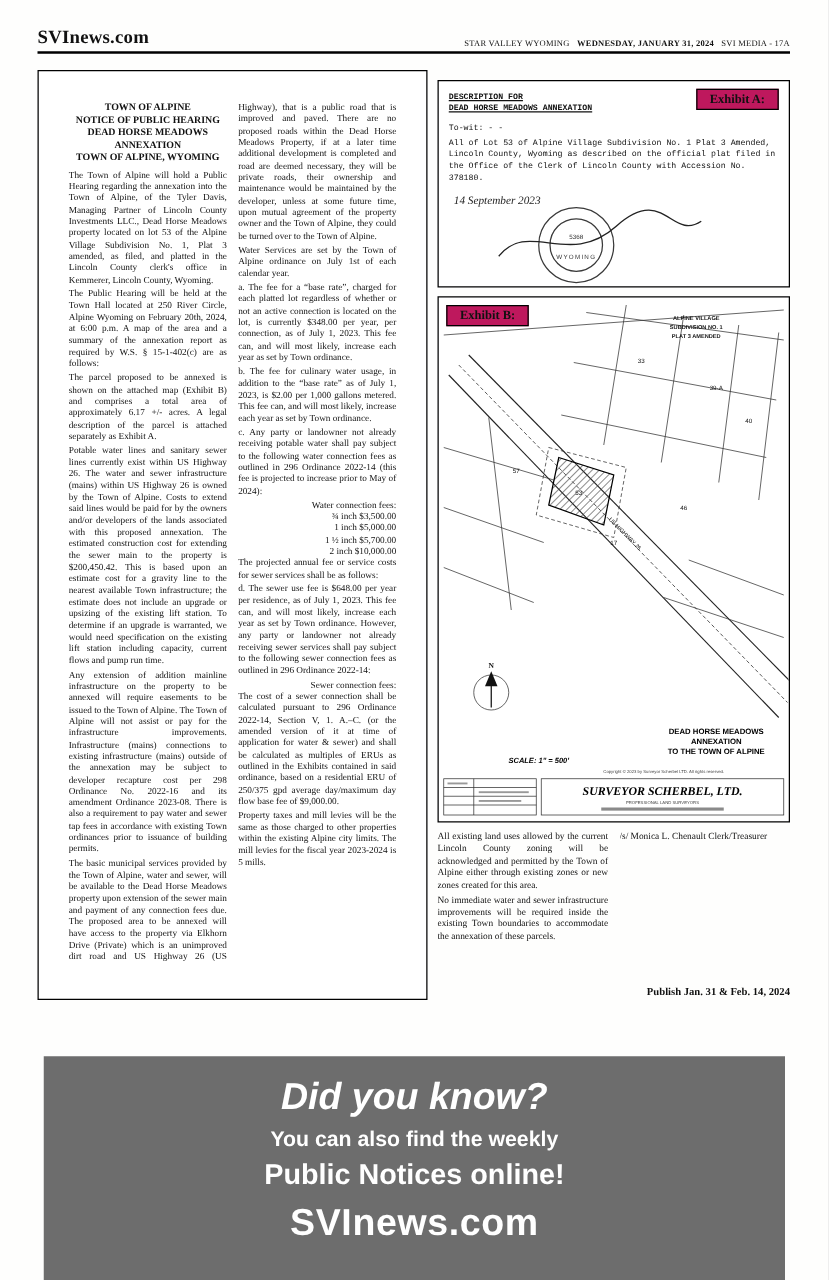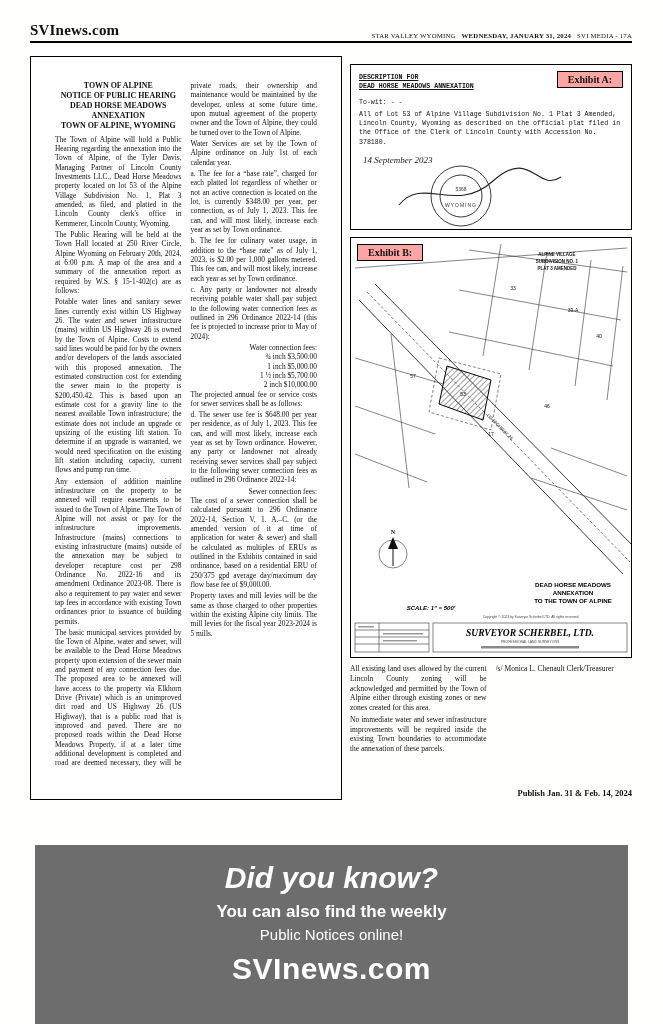--- a/index.html
+++ b/index.html
@@ -14,21 +14,21 @@
 
   
   .notice-box{position:absolute;left:30px;top:56px;width:312px;height:744px;border:1px solid #000;box-sizing:border-box;padding:24px;overflow:hidden;background:#fff;}
   .cols{column-count:2;column-gap:9px;column-fill:auto;height:100%;}
   .para{font-size:7.4px;line-height:1.26;text-align:justify;margin:0 0 2px;}
   .title{margin-bottom:4px;}
   .title .para{text-align:center;font-weight:bold;font-size:7.9px;margin:0;}
   .bodytext .para.line{text-align:right;margin:0;}
 
   
-  .exh-label{position:absolute;z-index:3;border:1.5px solid #000;padding:2px 10px;font-weight:bold;font-size:10px;background:#fca5a5;}
+  .exh-label{position:absolute;z-index:3;border:1.5px solid #000;padding:2px 10px;font-weight:bold;font-size:10px;background:#be185d;}
   .exhibit-a{position:absolute;left:350px;top:64px;width:282px;height:166px;border:1px solid #000;box-sizing:border-box;overflow:hidden;background:#fff;}
   .exh-label-a{top:6px;right:8px;}
   .exh-a-heading{position:absolute;left:8px;top:8px;font-family:"Liberation Mono",monospace;font-size:6.6px;line-height:1.4;font-weight:bold;text-decoration:underline;}
   .exh-a-towit{position:absolute;left:8px;top:34px;font-family:"Liberation Mono",monospace;font-size:6.6px;}
   .exh-a-body{position:absolute;left:8px;top:45px;width:264px;font-family:"Liberation Mono",monospace;font-size:6.6px;line-height:1.4;}
   .seal-area{position:absolute;left:10px;top:84px;width:210px;height:80px;}
   .seal-ring{fill:none;stroke:#3a3a3a;stroke-width:1;}
   .seal-num,.seal-state{font-family:"Liberation Sans",sans-serif;font-size:5px;text-anchor:middle;fill:#333;}
   .seal-state{letter-spacing:1px;}
   .seal-date{font-family:"Liberation Serif",serif;font-style:italic;font-size:9px;fill:#222;}
@@ -52,21 +52,21 @@
   
   .closing{position:absolute;left:350px;top:664px;width:282px;display:flex;gap:9px;}
   .bcol{flex:1;overflow:hidden;}
   .bcol .para{font-size:7.5px;line-height:1.3;}
   .publish{position:absolute;left:350px;top:788px;width:282px;text-align:right;font-weight:bold;font-size:8.5px;}
 
   
   .promo{position:absolute;left:35px;top:845px;width:593px;height:210px;background:#6d6d6d;color:#fff;text-align:center;font-family:"Liberation Sans",sans-serif;}
   .promo1{padding-top:16px;font-size:30px;font-weight:bold;font-style:italic;}
   .promo2{margin-top:7px;font-size:17px;font-weight:bold;}
-  .promo3{margin-top:4px;font-size:15px;font-weight:normal;}
+  .promo3{margin-top:4px;font-size:23px;font-weight:bold;}
   .promo4{margin-top:9px;font-size:30px;font-weight:bold;letter-spacing:.5px;}
 </style>
 </head>
 <body>
 
 <div class="page">
 
   <header class="masthead">
     <div class="brand">SVInews.com</div>
     <div class="folio">
@@ -81,20 +81,21 @@
       <div class="title">
           <p class="para">TOWN OF ALPINE</p>
           <p class="para">NOTICE OF PUBLIC HEARING</p>
           <p class="para">DEAD HORSE MEADOWS</p>
           <p class="para">ANNEXATION</p>
           <p class="para">TOWN OF ALPINE, WYOMING</p>
         </div>
       <div class="bodytext">
           <p class="para">The Town of Alpine will hold a Public Hearing regarding the annexation into the Town of Alpine, of the Tyler Davis, Managing Partner of Lincoln County Investments LLC., Dead Horse Meadows property located on lot 53 of the Alpine Village Subdivision No. 1, Plat 3 amended, as filed, and platted in the Lincoln County clerk's office in Kemmerer, Lincoln County, Wyoming.</p>
           <p class="para">The Public Hearing will be held at the Town Hall located at 250 River Circle, Alpine Wyoming on February 20th, 2024, at 6:00 p.m. A map of the area and a summary of the annexation report as required by W.S. § 15-1-402(c) are as follows:</p>
+          <p class="para">The parcel proposed to be annexed is shown on the attached map (Exhibit B) and comprises a total area of approximately 6.17 +/- acres. A legal description of the parcel is attached separately as Exhibit A.</p>
           <p class="para">Potable water lines and sanitary sewer lines currently exist within US Highway 26. The water and sewer infrastructure (mains) within US Highway 26 is owned by the Town of Alpine. Costs to extend said lines would be paid for by the owners and/or developers of the lands associated with this proposed annexation. The estimated construction cost for extending the sewer main to the property is $200,450.42. This is based upon an estimate cost for a gravity line to the nearest available Town infrastructure; the estimate does not include an upgrade or upsizing of the existing lift station. To determine if an upgrade is warranted, we would need specification on the existing lift station including capacity, current flows and pump run time.</p>
           <p class="para">Any extension of addition mainline infrastructure on the property to be annexed will require easements to be issued to the Town of Alpine. The Town of Alpine will not assist or pay for the infrastructure improvements. Infrastructure (mains) connections to existing infrastructure (mains) outside of the annexation may be subject to developer recapture cost per 298 Ordinance No. 2022-16 and its amendment Ordinance 2023-08. There is also a requirement to pay water and sewer tap fees in accordance with existing Town ordinances prior to issuance of building permits.</p>
           <p class="para">The basic municipal services provided by the Town of Alpine, water and sewer, will be available to the Dead Horse Meadows property upon extension of the sewer main and payment of any connection fees due. The proposed area to be annexed will have access to the property via Elkhorn Drive (Private) which is an unimproved dirt road and US Highway 26 (US Highway), that is a public road that is improved and paved. There are no proposed roads within the Dead Horse Meadows Property, if at a later time additional development is completed and road are deemed necessary, they will be private roads, their ownership and maintenance would be maintained by the developer, unless at some future time, upon mutual agreement of the property owner and the Town of Alpine, they could be turned over to the Town of Alpine.</p>
           <p class="para">Water Services are set by the Town of Alpine ordinance on July 1st of each calendar year.</p>
           <p class="para">a. The fee for a “base rate”, charged for each platted lot regardless of whether or not an active connection is located on the lot, is currently $348.00 per year, per connection, as of July 1, 2023. This fee can, and will most likely, increase each year as set by Town ordinance.</p>
           <p class="para">b. The fee for culinary water usage, in addition to the “base rate” as of July 1, 2023, is $2.00 per 1,000 gallons metered. This fee can, and will most likely, increase each year as set by Town ordinance.</p>
           <p class="para">c. Any party or landowner not already receiving potable water shall pay subject to the following water connection fees as outlined in 296 Ordinance 2022-14 (this fee is projected to increase prior to May of 2024):</p>
           <p class="para line">Water connection fees:</p>
           <p class="para line">¾ inch $3,500.00</p>
           <p class="para line">1 inch $5,000.00</p>

